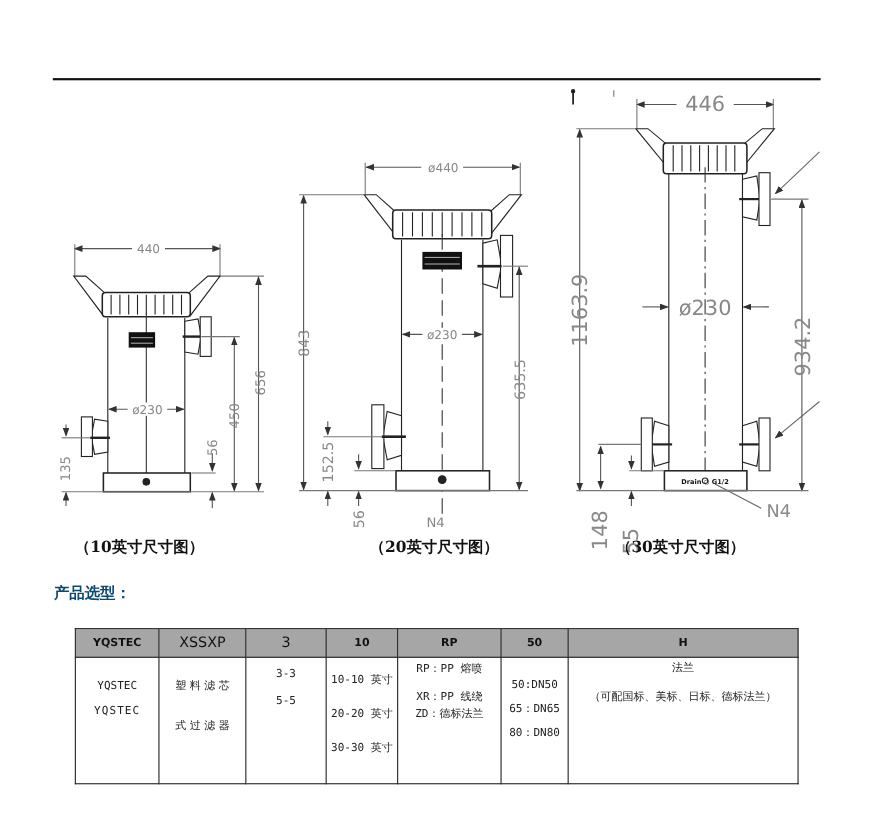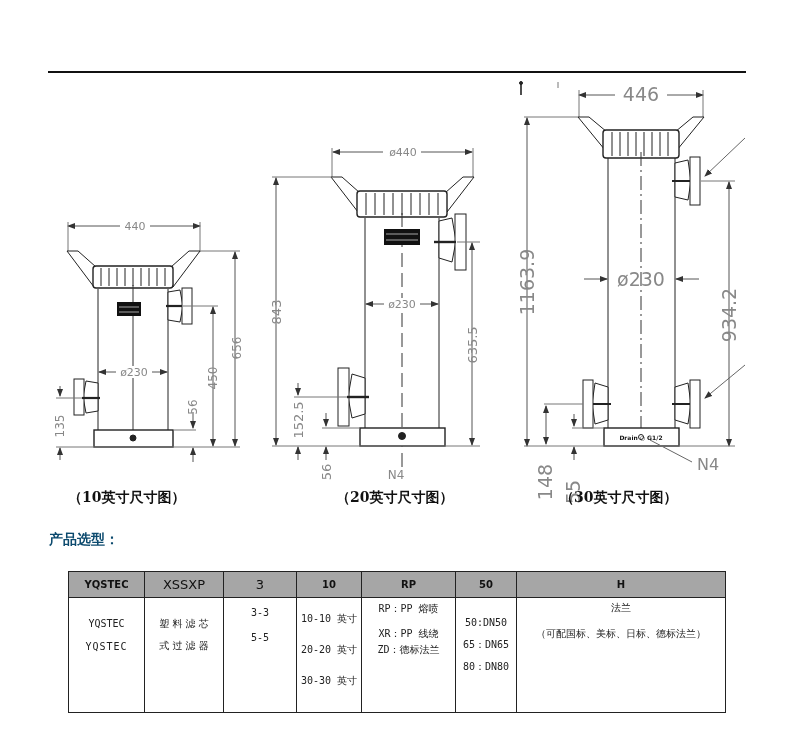--- a/index.html
+++ b/index.html
@@ -273,21 +273,21 @@
     <td>50</td>
     <td>H</td>
   </tr>
   <tr class="body">
     <td class="cell-lines">
       <div style="margin-top:21px">YQSTEC</div>
       <div style="margin-top:13px;letter-spacing:1px">YQSTEC</div>
     </td>
     <td class="cell-lines" style="font-family:'DejaVu Sans',sans-serif;">
       <div style="margin-top:21px">塑 料 滤 芯</div>
-      <div style="margin-top:12px">式 过 滤 器</div>
+      <div style="margin-top:27px">式 过 滤 器</div>
     </td>
     <td class="cell-lines">
       <div style="margin-top:10px">3-3</div>
       <div style="margin-top:15px">5-5</div>
     </td>
     <td class="cell-lines">
       <div style="margin-top:16px">10-10 英寸</div>
       <div style="margin-top:21px">20-20 英寸</div>
       <div style="margin-top:21px">30-30 英寸</div>
     </td>

